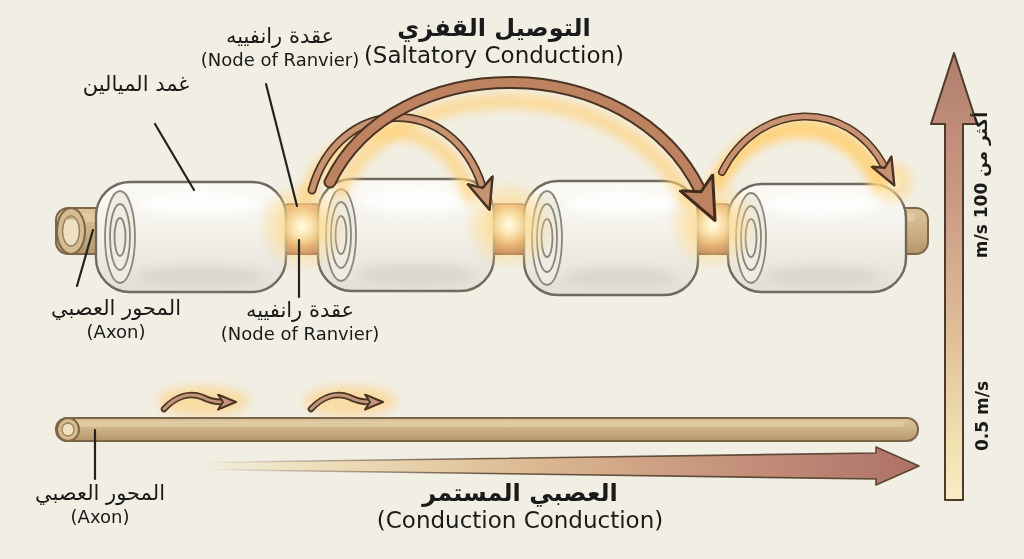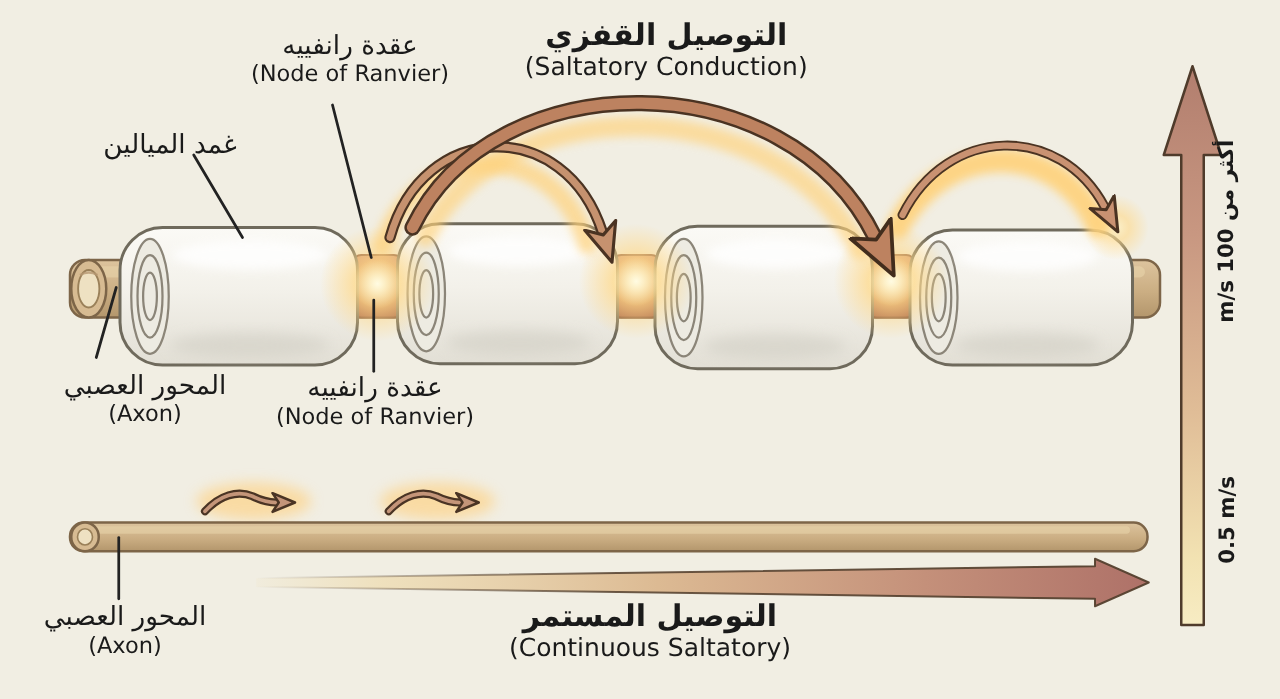--- a/index.html
+++ b/index.html
@@ -3,21 +3,21 @@
 <meta charset="utf-8">
 <style>
   html,body{margin:0;padding:0;background:#f1eee3;overflow:hidden;}
   .stage{position:relative;width:1024px;height:559px;background:#f1eee3;
          font-family:"DejaVu Sans",sans-serif;color:#1a1a1a;}
   .stage svg{position:absolute;left:0;top:0;}
   .lbl{position:absolute;text-align:center;line-height:1.18;z-index:5;}
   .lbl .ar{font-weight:normal;font-size:21px;}
   .lbl .en{font-size:18px;}
   .ttl .ar{font-weight:bold;font-size:24px;}
-  .ttl .en{font-size:20px;}
+  .ttl .en{font-size:23px;}
   .rot{position:absolute;text-align:center;transform:rotate(-90deg);
        font-weight:bold;font-size:17px;z-index:5;white-space:nowrap;}
   
   .seg-body{fill:url(#myelinGrad);stroke:#6f6a5c;stroke-width:2.4;}
   .wrap{fill:#edebe2;stroke:#8b8578;stroke-width:1.8;}
   .ln{stroke:#222;stroke-width:2.2;stroke-linecap:round;}
   .arcOut{fill:none;stroke:#4a3322;stroke-linecap:round;}
   .arcFill{fill:none;stroke-linecap:round;}
   .glowArc{fill:none;stroke:#ffd27a;stroke-linecap:round;}
 </style>
@@ -208,50 +208,50 @@
       </g>
 
       <path d="M205,462.5 L876,453 L876,447 L919,466 L876,485 L876,479 L205,469.5 Z" fill="url(#contGrad)" stroke="url(#contStroke)" stroke-width="1.6" stroke-linejoin="round"></path>
 
       <line class="ln" x1="95" y1="430" x2="95" y2="479"></line>
     </g>
 
     <path d="M954,53 L977,124 L963,124 L963,500 L945,500 L945,124 L931,124 Z" fill="url(#vertGrad)" stroke="#4f3b2b" stroke-width="2" stroke-linejoin="round"></path>
   </svg>
 
-  <div class="lbl ttl" style="left:378px;top:14px;width:310px;">
+  <div class="lbl ttl" style="left:339px;top:14px;width:310px;">
     <div class="ar" dir="rtl">التوصيل القفزي</div>
     <div class="en">(Saltatory Conduction)</div>
   </div>
 
   <div class="lbl" style="left:182px;top:24px;width:196px;">
     <div class="ar" dir="rtl">عقدة رانفييه</div>
     <div class="en">(Node of Ranvier)</div>
   </div>
 
-  <div class="lbl" style="left:38px;top:72px;width:196px;margin-top:31px;">
+  <div class="lbl" style="left:38px;top:72px;width:196px;">
     <div class="ar" dir="rtl">غمد الميالين</div>
   </div>
 
   <div class="lbl" style="left:27px;top:296px;width:178px;">
     <div class="ar" dir="rtl">المحور العصبي</div>
     <div class="en">(Axon)</div>
   </div>
 
   <div class="lbl" style="left:202px;top:298px;width:196px;">
     <div class="ar" dir="rtl">عقدة رانفييه</div>
     <div class="en">(Node of Ranvier)</div>
   </div>
 
   <div class="lbl" style="left:14px;top:481px;width:172px;">
     <div class="ar" dir="rtl">المحور العصبي</div>
     <div class="en">(Axon)</div>
   </div>
 
   <div class="lbl ttl" style="left:355px;top:479px;width:330px;">
-    <div class="ar" dir="rtl">التوصيل المستمر</div>
-    <div class="en">(Continuous Saltatory)</div>
+    <div class="ar" dir="rtl">العصبي المستمر</div>
+    <div class="en">(Conduction Conduction)</div>
   </div>
 
   <div class="rot" dir="rtl" style="left:899px;top:175px;width:164px;">أكثر من 100 m/s</div>
   <div class="rot" style="left:922px;top:406px;width:120px;">0.5 m/s</div>
 
 </div>
 
 </body></html>

